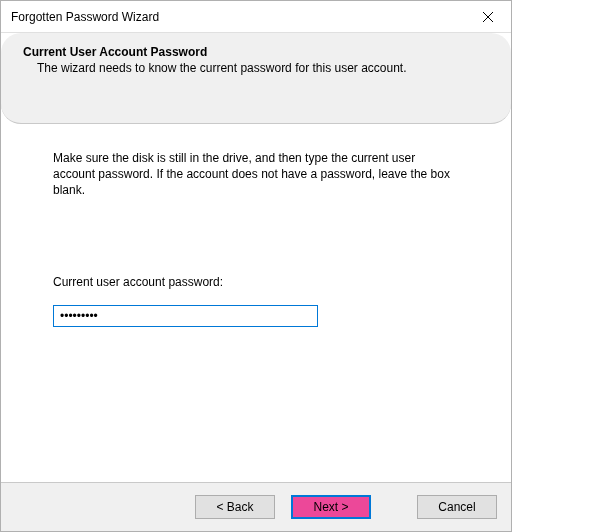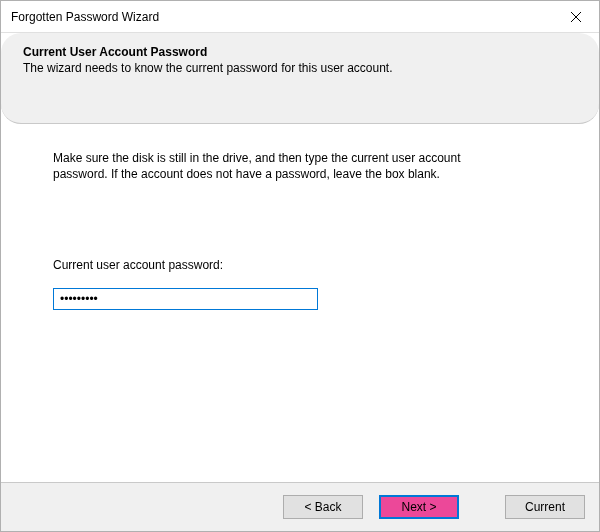--- a/index.html
+++ b/index.html
@@ -7,21 +7,21 @@
       padding: 0;
       box-sizing: border-box;
     }
     body {
       font-family: "Segoe UI", Tahoma, Arial, sans-serif;
       font-size: 12px;
       color: #000;
       background: #fff;
     }
     .window {
-      width: 600px;
+      width: 512px;
       height: 532px;
       border: 1px solid #b0b0b0;
       display: flex;
       flex-direction: column;
       background: #fff;
     }
     .titlebar {
       height: 32px;
       display: flex;
       align-items: center;
@@ -54,20 +54,21 @@
     }
     .header-title {
       font-size: 12px;
       font-weight: bold;
       color: #000;
       margin-bottom: 2px;
     }
     .header-subtitle {
       font-size: 12px;
       color: #000;
+      margin-left: 14px;
     }
     .body-panel {
       flex: 1;
       background: #fff;
       padding: 26px 52px 20px 52px;
       display: flex;
       flex-direction: column;
       border-radius: 28px;
     }
     .instructions {
@@ -142,16 +143,16 @@
   <div class="body-panel">
     <div class="instructions">Make sure the disk is still in the drive, and then type the current user account password. If the account does not have a password, leave the box blank.</div>
     <div class="field-label">Current user account password:</div>
     <input type="text" class="password-input" value="•••••••••" style="">
   </div>
 
   <div class="footer-panel">
     <button class="btn">&lt; Back</button>
     <button class="btn primary">Next &gt;</button>
     <span class="btn-gap"></span>
-    <button class="btn">Current</button>
+    <button class="btn">Cancel</button>
   </div>
 
 </div>
 
 </body></html>

